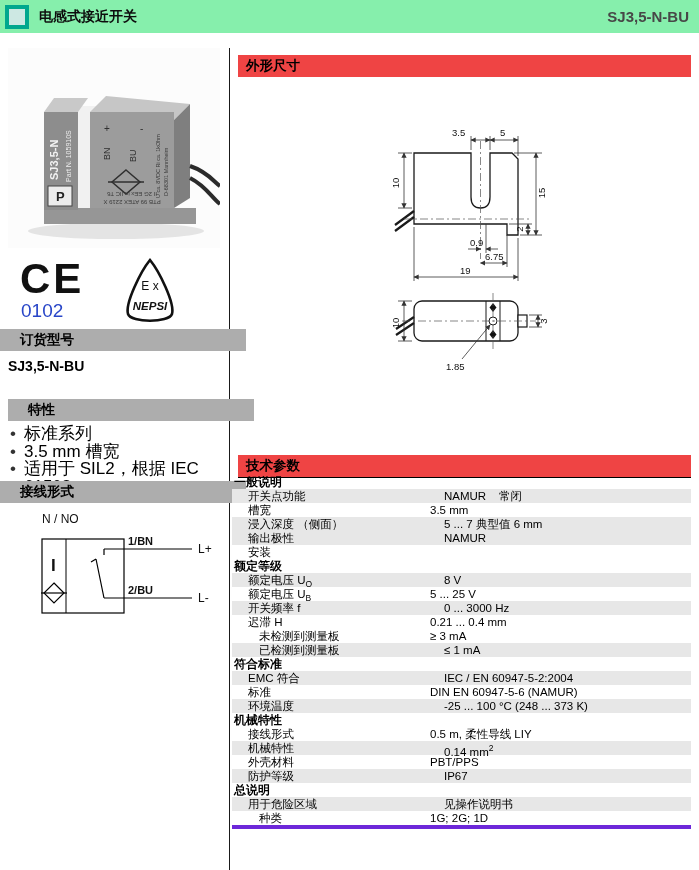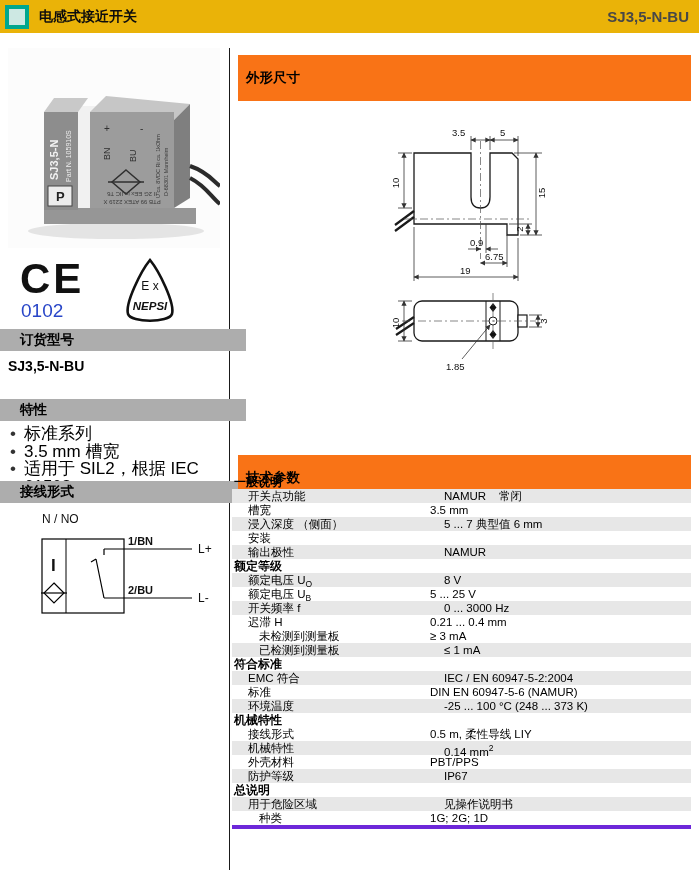--- a/index.html
+++ b/index.html
@@ -1,44 +1,44 @@
 <!DOCTYPE html>
 <html><head>
 <meta charset="utf-8">
 <style>
   html,body{margin:0;padding:0;}
   body{width:699px;height:870px;position:relative;background:#fff;
        font-family:"Liberation Sans","DejaVu Sans",sans-serif;color:#000;overflow:hidden;}
 
   
-  .topbar{position:absolute;left:0;top:0;width:699px;height:33px;background:#eab308;
+  .topbar{position:absolute;left:0;top:0;width:699px;height:33px;background:#86efac;
           display:flex;align-items:center;}
   .topbar .sq{width:24px;height:24px;background:#cde8e3;border:4px solid #00a78e;
               box-sizing:border-box;margin-left:5px;}
   .topbar .title{margin-left:10px;font-size:14px;font-weight:bold;color:#0d0d0d;}
   .topbar .model{margin-left:auto;margin-right:10px;font-size:15px;font-weight:bold;color:#474747;}
 
   .divider{position:absolute;left:229px;top:48px;width:1px;height:822px;background:#1a1a1a;}
 
   .leftcol{position:absolute;left:0;top:33px;width:229px;height:837px;}
   .rightcol{position:absolute;left:230px;top:33px;width:469px;height:837px;}
 
   .lbar{position:absolute;left:0;width:206px;padding:3px 20px;height:16px;line-height:16px;
         background:#adadad;font-size:13.5px;font-weight:bold;}
-  .rbar{position:absolute;left:8px;width:437px;padding:15px 8px;height:16px;line-height:16px;
-        background:#f97316;font-size:13.5px;font-weight:bold;}
+  .rbar{position:absolute;left:8px;width:437px;padding:3px 8px;height:16px;line-height:16px;
+        background:#ef4444;font-size:13.5px;font-weight:bold;}
 
   .photo{position:absolute;top:15px;left:8px;}
   .certs{position:absolute;top:222px;left:20px;width:190px;height:70px;}
   .ce-svg{position:absolute;left:0;top:0;}
   .nepsi-svg{position:absolute;left:98px;top:2px;}
 
   .order-bar{top:296px;}
   .order-model{position:absolute;top:325px;left:8px;font-size:14px;font-weight:bold;}
-  .feat-bar{top:366px;}
+  .feat-bar{top:366px;margin-left:8px;}
   .feat-list{position:absolute;top:392px;left:8px;font-size:17px;list-style:none;margin:0;padding:0;}
   .feat-list li{line-height:17.5px;padding-left:16px;position:relative;}
   .feat-list li::before{content:"•";position:absolute;left:2px;color:#333;}
   .conn-bar{top:448px;}
   .conn-svg{position:absolute;top:470px;left:8px;}
 
   .dim-bar{top:22px;}
   .front-svg{position:absolute;top:90px;left:160px;}
   .side-svg{position:absolute;top:252px;left:160px;}
   .tech-bar{top:422px;border-bottom:1.5px solid #000;}
@@ -217,27 +217,27 @@
       <div class="tvalue">NAMUR    常闭</div>
     </div>
     <div class="trow">
       <div class="tlabel">槽宽</div>
       <div class="tvalue">3.5 mm</div>
     </div>
     <div class="trow shade">
       <div class="tlabel">浸入深度 （侧面）</div>
       <div class="tvalue">5 ... 7 典型值 6 mm</div>
     </div>
+    <div class="trow shade">
+      <div class="tlabel">输出极性</div>
+      <div class="tvalue">NAMUR</div>
+    </div>
     <div class="trow">
       <div class="tlabel">安装</div>
       <div class="tvalue"></div>
-    </div>
-    <div class="trow shade">
-      <div class="tlabel">输出极性</div>
-      <div class="tvalue">NAMUR</div>
     </div>
 
     <div class="tgroup">额定等级</div>
     <div class="trow shade">
       <div class="tlabel"><span>额定电压  U</span><sub>O</sub></div>
       <div class="tvalue">8 V</div>
     </div>
     <div class="trow">
       <div class="tlabel"><span>额定电压  U</span><sub>B</sub></div>
       <div class="tvalue">5 ... 25 V</div>

